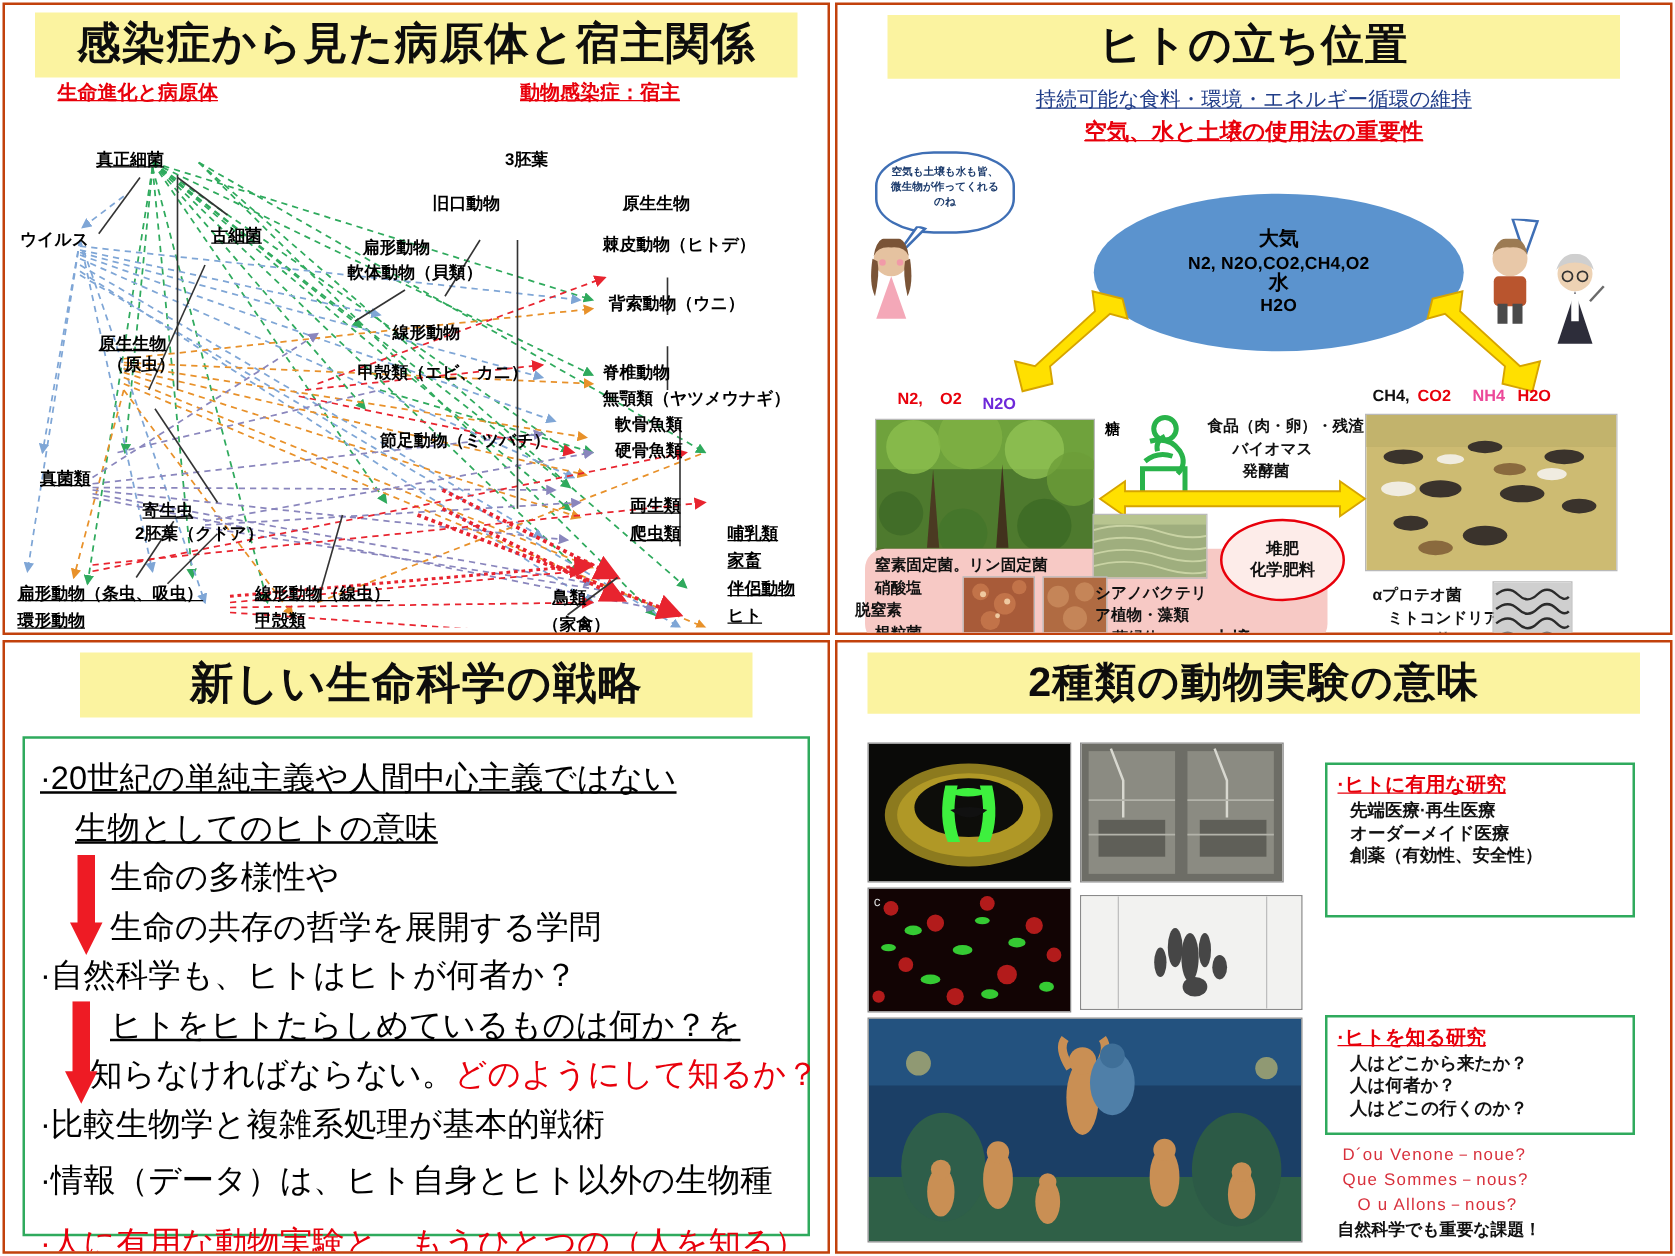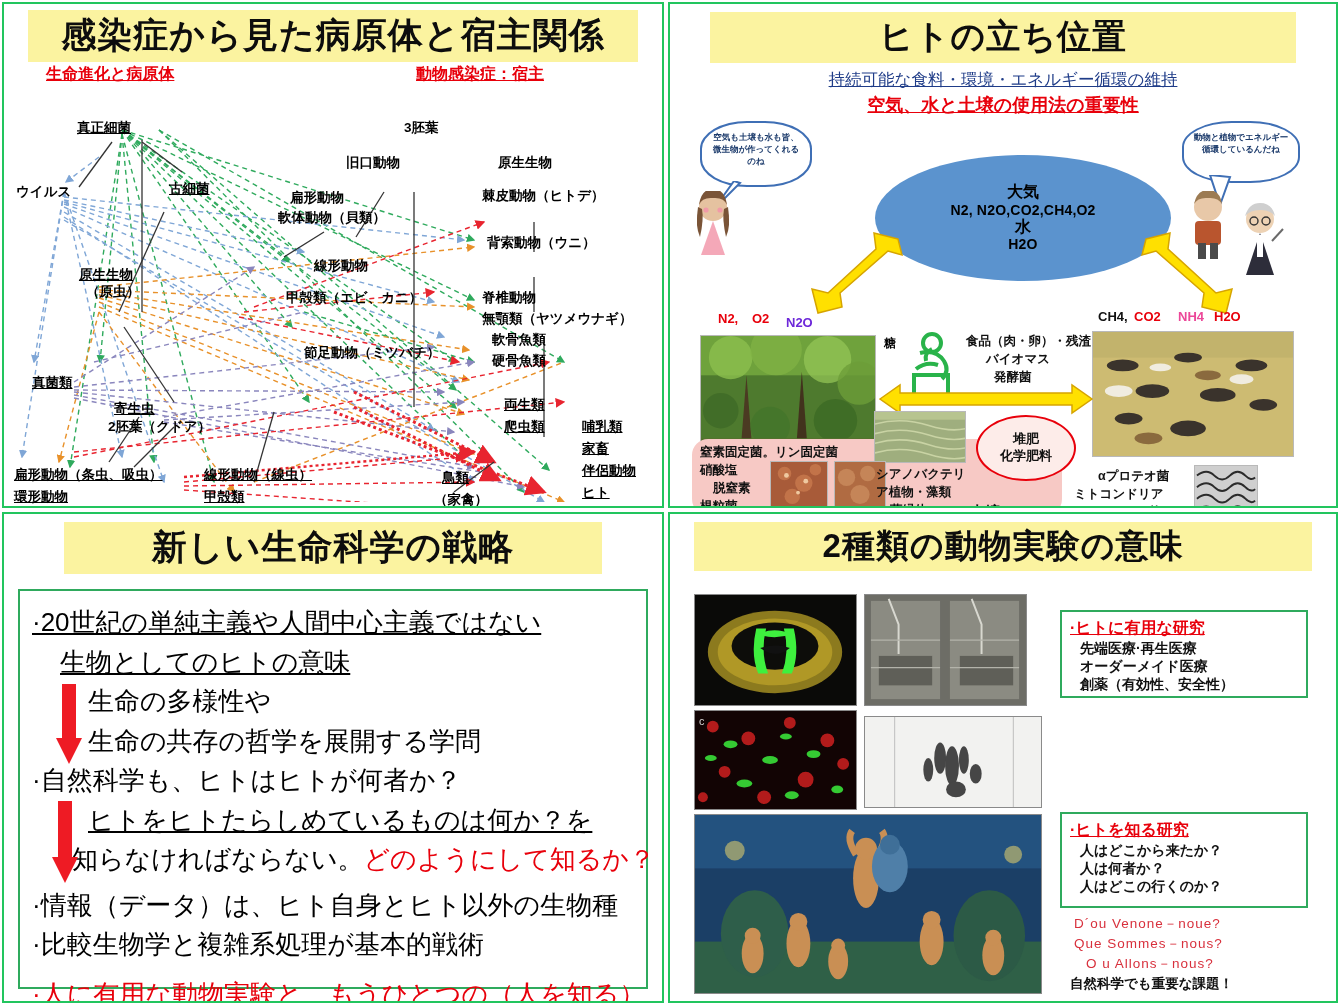--- a/index.html
+++ b/index.html
@@ -1,18 +1,18 @@
 <!DOCTYPE html>
 <html><head>
 <meta charset="utf-8">
 <style>
   html,body{margin:0;padding:0;background:#fff;}
   body{width:1340px;height:1005px;font-family:"Liberation Sans","DejaVu Sans",sans-serif;}
   .sheet{position:relative;width:1340px;height:1005px;display:grid;grid-template-columns:666px 674px;grid-template-rows:510px 495px;}
-  .panel{position:relative;border:2px solid #22c55e;background:#fff;overflow:hidden;box-sizing:border-box;margin:2px;}
+  .panel{position:relative;border:2px solid #c2410c;background:#fff;overflow:hidden;box-sizing:border-box;margin:2px;}
   .title-band{background:#fbf3a0;margin:6px 24px 0 24px;text-align:center;font-weight:bold;color:#0d0d0d;
       font-size:35px;letter-spacing:1px;line-height:1.25;padding:3px 0 5px 0;}
   .p2 .title-band{font-size:34px;margin:8px 40px 0 40px;}
   .p3 .title-band{font-size:35px;margin:8px 60px 0 60px;}
   .p4 .title-band{font-size:33px;margin:8px 24px 0 24px;}
 
   
   .diagram{position:relative;width:100%;height:440px;}
   .diagram svg{position:absolute;left:0;top:0;}
   .hdr{position:absolute;color:#e8000b;font-weight:bold;font-size:16px;text-decoration:underline;white-space:nowrap;}
@@ -217,21 +217,20 @@
     <div class="title-band">ヒトの立ち位置</div>
 
     <div class="eco">
       <div class="lead1">持続可能な食料・環境・エネルギー循環の維持</div>
       <div class="lead2">空気、水と土壌の使用法の重要性</div>
 
       <div class="bubble" style="left:30px;top:58px;width:112px;height:66px;">空気も土壌も水も皆、微生物が作ってくれるのね</div>
       <svg style="position:absolute;left:40px;top:118px;" width="40" height="30">
           <path d="M24,0 L30,2 L4,28 Z" fill="#fff" stroke="#3f6fb5" stroke-width="2"></path>
         </svg>
-      <div class="bubble" style="left:512px;top:58px;width:118px;height:62px;">動物と植物でエネルギー循環しているんだね</div>
       <svg style="position:absolute;left:530px;top:112px;" width="40" height="32">
           <path d="M10,0 L30,2 L20,30 Z" fill="#fff" stroke="#3f6fb5" stroke-width="2"></path>
         </svg>
 
       <svg style="position:absolute;left:20px;top:128px;" width="46" height="66">
         <ellipse cx="23" cy="16" rx="14" ry="14" fill="#e5c2a0"></ellipse>
         <path d="M9,14 q2,-16 14,-16 q12,0 14,16 q-3,-8 -14,-7 q-11,-1 -14,7 z" fill="#7a5437"></path>
         <path d="M8,16 q-3,20 2,30 q4,-18 2,-28z" fill="#7a5437"></path>
         <path d="M38,16 q3,20 -2,30 q-4,-18 -2,-28z" fill="#7a5437"></path>
         <path d="M23,30 L11,64 L35,64 Z" fill="#f4a8b8"></path>
@@ -343,21 +342,21 @@
           <path d="M-5,14 q30,-10 60,0 q25,8 42,2"></path>
             <path d="M-5,24 q30,-10 60,0 q25,8 42,2"></path>
           <path d="M-5,34 q30,-10 60,0 q25,8 42,2"></path>
             <path d="M-5,44 q30,-10 60,0 q25,8 42,2"></path>
         </g>
         <rect y="0" width="92" height="8" fill="#b7c48f"></rect>
       </svg>
 
       <div class="soiltxt" style="left:30px;top:382px;">窒素固定菌。リン固定菌</div>
       <div class="soiltxt" style="left:30px;top:400px;">硝酸塩</div>
-      <div class="soiltxt" style="left:43px;top:418px;">脱窒素</div>
+      <div class="soiltxt" style="left:14px;top:418px;">脱窒素</div>
       <div class="soiltxt" style="left:30px;top:436px;">根粒菌</div>
 
       <svg class="photo" style="left:100px;top:398px;width:58px;height:46px;" viewBox="0 0 58 46" preserveAspectRatio="none">
         <rect width="58" height="46" fill="#a85b39"></rect>
         <g fill="#c97a4e" opacity=".8">
             <circle cx="14" cy="12" r="7"></circle>
             <circle cx="34" cy="22" r="9"></circle>
             <circle cx="46" cy="8" r="6"></circle>
             <circle cx="22" cy="36" r="8"></circle>
           </g>
@@ -380,21 +379,21 @@
       <div class="soiltxt" style="left:206px;top:422px;">ア植物・藻類</div>
       <div class="soiltxt" style="left:220px;top:440px;">葉緑体</div>
       <div class="soiltxt" style="left:300px;top:440px;font-size:15px;">土壌</div>
 
       <div class="compost" style="left:306px;top:352px;">
         <div>堆肥</div>
         <div>化学肥料</div>
       </div>
 
       <div class="soiltxt" style="left:428px;top:406px;">αプロテオ菌</div>
-      <div class="soiltxt" style="left:404px;top:424px;">ミトコンドリア</div>
+      <div class="soiltxt" style="left:440px;top:424px;">ミトコンドリア</div>
       <div class="soiltxt" style="left:440px;top:442px;">メタン菌</div>
 
       <svg class="photo" style="left:524px;top:402px;width:64px;height:52px;" viewBox="0 0 64 52" preserveAspectRatio="none">
         <rect width="64" height="52" fill="#cfcfcf"></rect>
         <g stroke="#2b2b2b" stroke-width="2" fill="none">
           <path d="M2,10 q10,-8 18,0 q8,8 16,0 q8,-8 16,0 q6,6 10,2"></path>
           <path d="M2,22 q10,-8 18,0 q8,8 16,0 q8,-8 16,0 q6,6 10,2"></path>
           <path d="M2,34 q10,-8 18,0 q8,8 16,0 q8,-8 16,0 q6,6 10,2"></path>
           <path d="M2,46 q10,-8 18,0 q8,8 16,0 q8,-8 16,0 q6,6 10,2"></path>
         </g>
@@ -416,22 +415,22 @@
         <div class="line ind2">生命の共存の哲学を展開する学問</div>
       </div>
       <div class="line"><span>·自然科学も、</span><span class="ul">ヒトはヒトが何者か？</span></div>
       <div style="position:relative;">
         <svg style="position:absolute;left:18px;top:0px;" width="30" height="86">
           <path d="M8,0 L22,0 L22,56 L28,56 L15,82 L2,56 L8,56 Z" fill="#ee1b24"></path>
         </svg>
         <div class="line ul ind2">ヒトをヒトたらしめているものは何か？を</div>
         <div class="line ind3"><span>知らなければならない。</span><span class="red">どのようにして知るか？</span></div>
       </div>
+      <div class="line">·比較生物学と複雑系処理が基本的戦術</div>
       <div class="line" style="margin-top:6px;">·情報（データ）は、ヒト自身とヒト以外の生物種</div>
-      <div class="line">·比較生物学と複雑系処理が基本的戦術</div>
       <div class="line red" style="margin-top:10px;">·人に有用な動物実験と、もうひとつの（人を知る）</div>
       <div class="line red ind2">動物実験の意味がここにある</div>
     </div>
   </div>
 
   <div class="panel p4">
     <div class="title-band">2種類の動物実験の意味</div>
 
     <svg class="imgbox" style="left:24px;top:80px;width:163px;height:112px;" viewBox="0 0 163 112" preserveAspectRatio="none">
       <rect width="163" height="112" fill="#0a0a08"></rect>
@@ -527,21 +526,21 @@
           <circle cx="144" cy="132" r="7"></circle>
       </g>
       <ellipse cx="196" cy="52" rx="18" ry="26" fill="#4f7fa8"></ellipse>
       <circle cx="196" cy="30" r="10" fill="#3f6f98"></circle>
       <g fill="#d8c96a" opacity=".6">
           <circle cx="40" cy="36" r="10"></circle>
           <circle cx="320" cy="40" r="9"></circle>
         </g>
     </svg>
 
-    <div class="redbox" style="left:390px;top:96px;width:248px;height:88px;">
+    <div class="redbox" style="left:390px;top:96px;width:248px;height:124px;">
       <div class="rbt">·ヒトに有用な研究</div>
       <div class="rbl" style="padding-left:10px;">先端医療·再生医療</div>
       <div class="rbl" style="padding-left:10px;">オーダーメイド医療</div>
       <div class="rbl" style="padding-left:10px;">創薬（有効性、安全性）</div>
     </div>
 
     <div class="redbox" style="left:390px;top:298px;width:248px;height:96px;">
       <div class="rbt">·ヒトを知る研究</div>
       <div class="rbl" style="padding-left:10px;">人はどこから来たか？</div>
       <div class="rbl" style="padding-left:10px;">人は何者か？</div>

